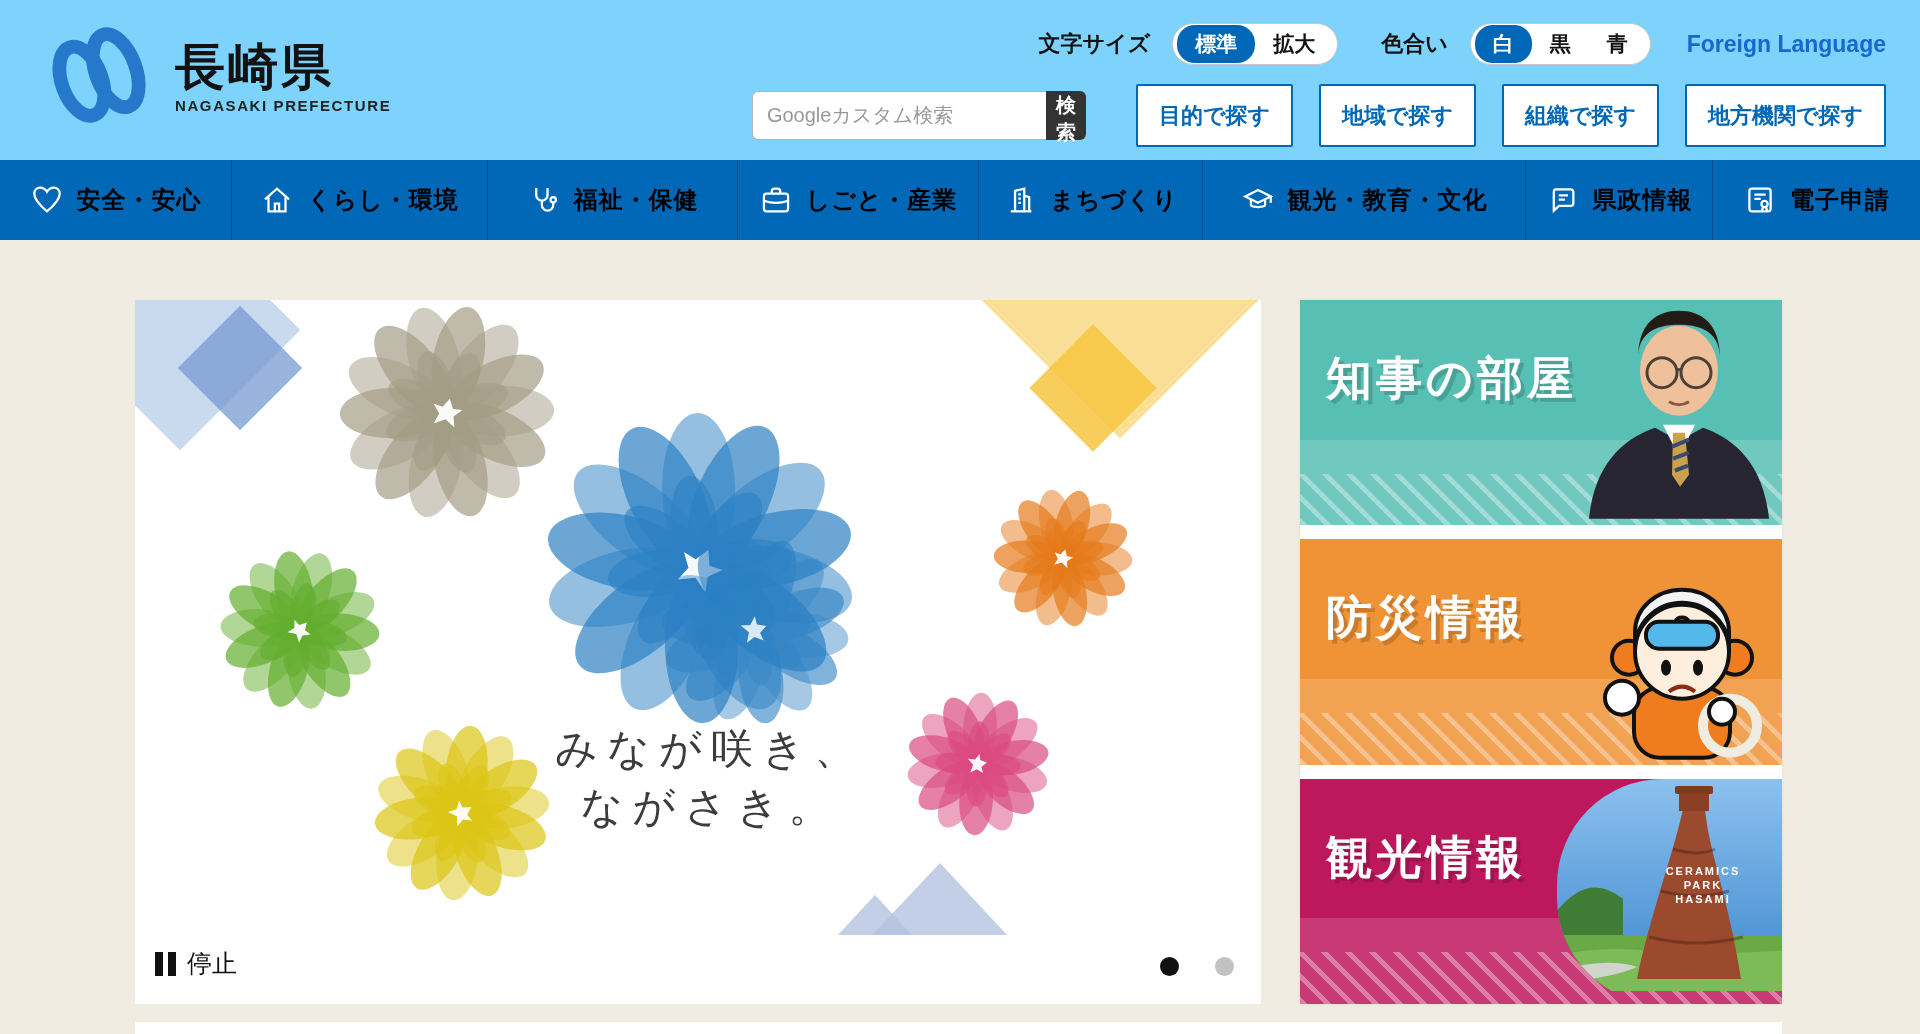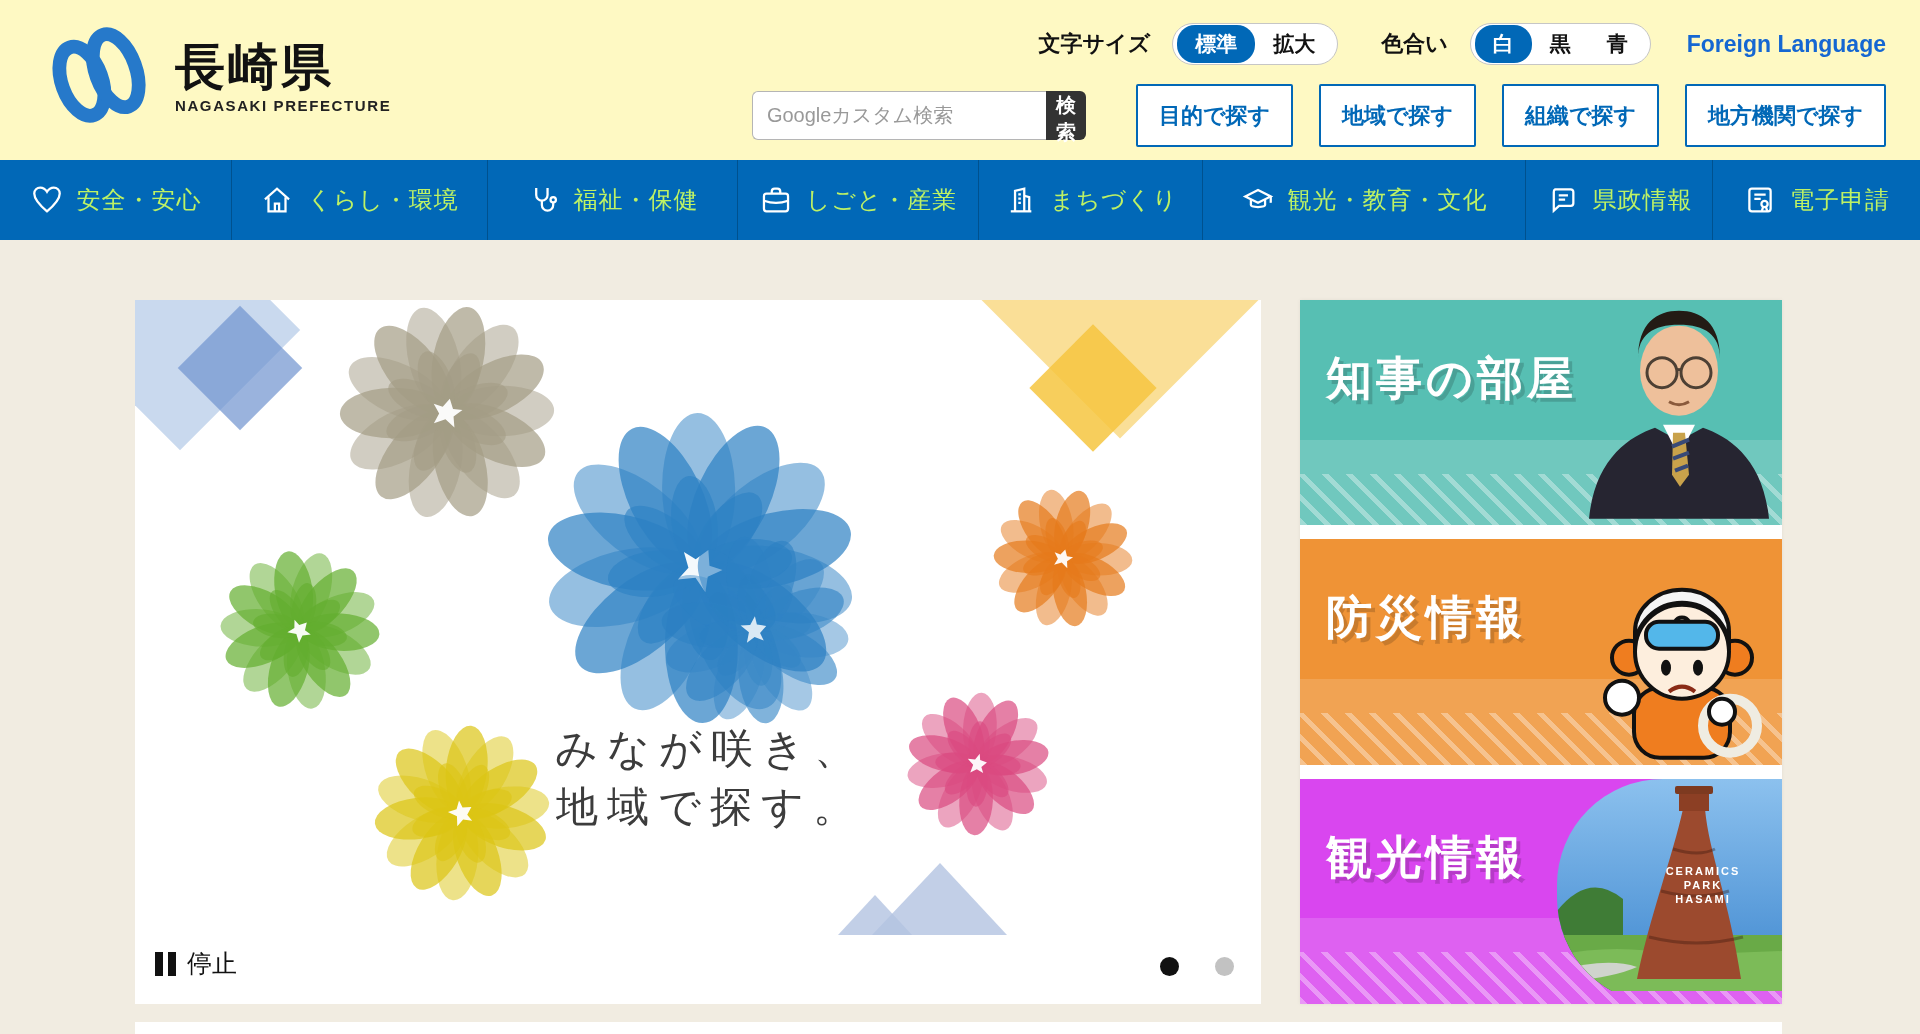--- a/index.html
+++ b/index.html
@@ -4,21 +4,21 @@
 <style>
   html,body{margin:0;padding:0;}
   body{
     width:1920px;height:1034px;overflow:hidden;position:relative;
     font-family:"Liberation Sans","DejaVu Sans",sans-serif;
     background:#f1ece1;
   }
   .page{position:absolute;inset:0;width:1920px;height:1034px;}
 
   
-  .site-header{position:absolute;left:0;top:0;width:1920px;height:160px;background:#fef9c3;}
+  .site-header{position:absolute;left:0;top:0;width:1920px;height:160px;background:#7dd3fc;}
   .logo{position:absolute;left:43px;top:22px;display:flex;align-items:center;gap:14px;cursor:pointer;}
   .logo-mark{width:118px;height:110px;}
   .logo-title{font-size:50px;font-weight:bold;color:#121212;letter-spacing:3px;line-height:52px;}
   .logo-sub{font-size:15px;font-weight:bold;color:#222;letter-spacing:1.6px;margin-top:4px;}
 
   .top-controls{position:absolute;right:34px;top:22px;display:flex;align-items:center;gap:22px;height:44px;}
   .ctl-label{font-size:22px;font-weight:bold;color:#111;margin-left:21px;}
   .pill{display:flex;align-items:center;background:#fff;border:1px solid #c6c6c6;border-radius:22px;height:42px;padding:0 4px;box-sizing:border-box;}
   .pill .opt{font-size:21px;font-weight:bold;color:#111;padding:1px 18px;height:36px;line-height:36px;border-radius:18px;cursor:pointer;white-space:nowrap;}
   .pill .opt.sel{background:#0168b7;color:#fff;}
@@ -26,21 +26,21 @@
 
   .search-row{position:absolute;right:34px;top:84px;display:flex;align-items:center;gap:26px;}
   .search-box{display:flex;width:334px;height:49px;margin-right:24px;}
   .search-input{flex:1;border:1px solid #b5b5b5;border-right:none;border-radius:6px 0 0 6px;font-size:20px;padding:12px 14px;color:#555;outline:none;font-family:inherit;box-sizing:border-box;height:49px;}
   .search-input::placeholder{color:#999;}
   .search-btn{width:81px;height:49px;background:#333333;color:#fff;border:none;border-radius:0 6px 6px 0;font-size:20px;font-weight:bold;cursor:pointer;font-family:inherit;}
   .quick-btn{height:63px;padding:0 21px;background:#fff;border:2px solid #0168b7;border-radius:2px;color:#0168b7;font-size:22px;font-weight:bold;cursor:pointer;font-family:inherit;white-space:nowrap;}
 
   
   .main-nav{position:absolute;left:0;top:160px;width:1920px;height:80px;background:#0168b7;display:flex;}
-  .nav-item{display:flex;align-items:center;justify-content:center;gap:13px;color:#bef264;font-size:24px;font-weight:normal;letter-spacing:1px;cursor:pointer;box-sizing:border-box;}
+  .nav-item{display:flex;align-items:center;justify-content:center;gap:13px;color:#000000;font-size:24px;font-weight:bold;letter-spacing:1px;cursor:pointer;box-sizing:border-box;}
   .nav-item + .nav-item{border-left:1px solid rgba(0,0,0,0.22);}
   .nav-item:nth-of-type(1){width:231px;}
   .nav-item:nth-of-type(2){width:256px;}
   .nav-item:nth-of-type(3){width:250px;}
   .nav-item:nth-of-type(4){width:241px;}
   .nav-item:nth-of-type(5){width:224px;}
   .nav-item:nth-of-type(6){width:323px;}
   .nav-item:nth-of-type(7){width:187px;}
   .nav-item:nth-of-type(8){width:208px;}
   .nav-ic{width:34px;height:34px;flex:0 0 34px;}
@@ -63,21 +63,21 @@
   
   .sidebar{position:absolute;left:1300px;top:60px;width:482px;height:704px;background:#fff;box-sizing:border-box;display:flex;flex-direction:column;gap:14px;box-shadow:0 0 4px rgba(0,0,0,0.06);}
   .banner{position:relative;flex:1;overflow:hidden;cursor:pointer;}
   .banner::before{content:"";position:absolute;left:0;right:0;bottom:0;height:38%;background:rgba(255,255,255,0.15);z-index:1;}
   .banner::after{content:"";position:absolute;left:0;right:0;bottom:0;height:23%;z-index:1;
     background:repeating-linear-gradient(45deg,rgba(255,255,255,0.35) 0 5px,transparent 5px 17px);}
   .banner-title{position:absolute;left:26px;top:48px;z-index:3;font-size:46px;font-weight:bold;color:#fff;letter-spacing:4px;text-shadow:4px 4px 0 rgba(0,0,0,0.16);white-space:nowrap;}
   .banner-art{position:absolute;right:0;top:0;height:100%;z-index:2;}
   .banner-governor{background:#57bfb3;}
   .banner-bousai{background:#ef9336;}
-  .banner-kanko{background:#d946ef;}
+  .banner-kanko{background:#be185d;}
   .photo-circle{position:absolute;right:0;top:0;width:225px;height:100%;z-index:2;border-radius:106px 0 0 106px;overflow:hidden;}
 
   .next-section-strip{position:absolute;left:135px;top:782px;width:1647px;height:12px;background:#fff;}
 </style>
 </head>
 <body>
 
 <div class="page">
 
   <header class="site-header">
@@ -240,21 +240,21 @@
         <use href="#flw" fill="#2c80c3" transform="translate(565,268) rotate(25) scale(1.52)"></use>
         <use href="#flw" fill="#2c80c3" opacity="0.85" transform="translate(620,330) rotate(70) scale(0.92)"></use>
         <use href="#flw" fill="#63ae2e" transform="translate(165,330) rotate(42) scale(0.78)"></use>
         <use href="#flw" fill="#e67a1b" transform="translate(928,258) rotate(15) scale(0.68)"></use>
         <use href="#flw" fill="#dcc514" transform="translate(327,513) rotate(57) scale(0.86)"></use>
         <use href="#flw" fill="#da4a80" transform="translate(843,464) rotate(80) scale(0.7)"></use>
       </svg>
 
       <div class="slogan">
         <div>みなが咲き、</div>
-        <div>地域で探す。</div>
+        <div>ながさき。</div>
       </div>
 
       <div class="pause-btn">
         <span class="pause-glyph">
             <span></span>
             <span></span>
           </span>
         <span class="pause-label">停止</span>
       </div>
 

